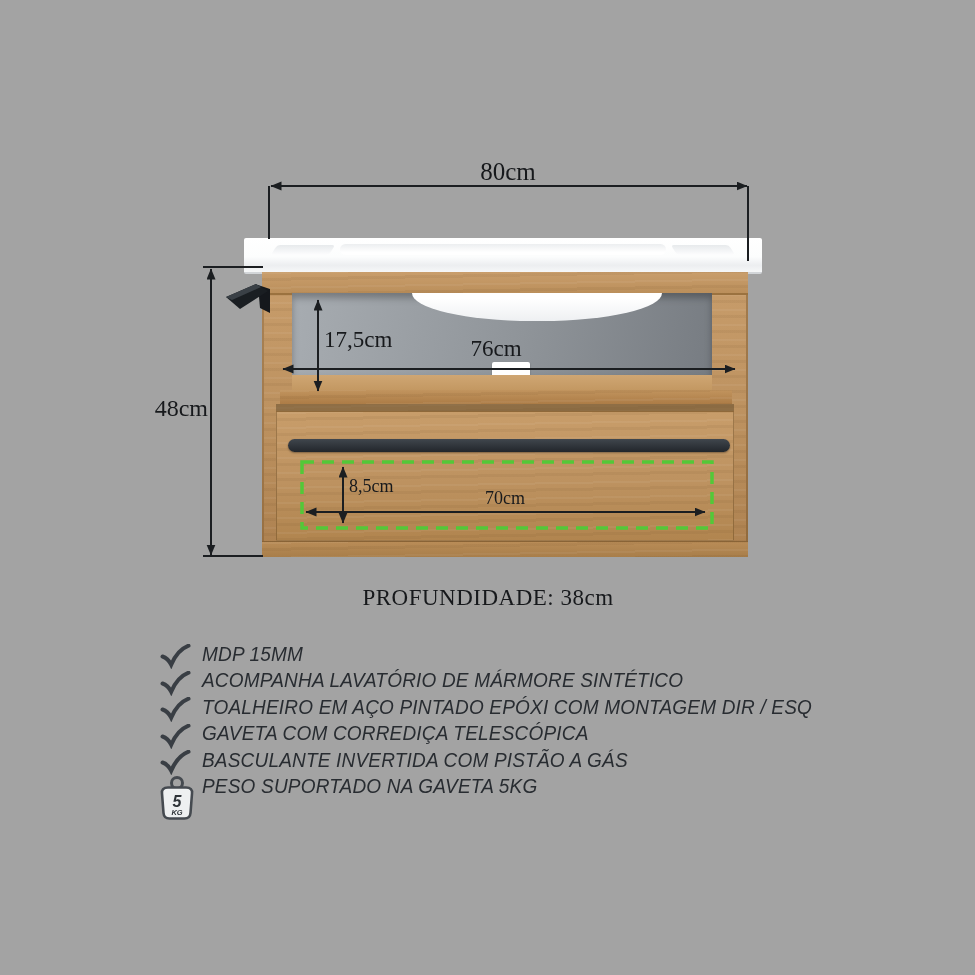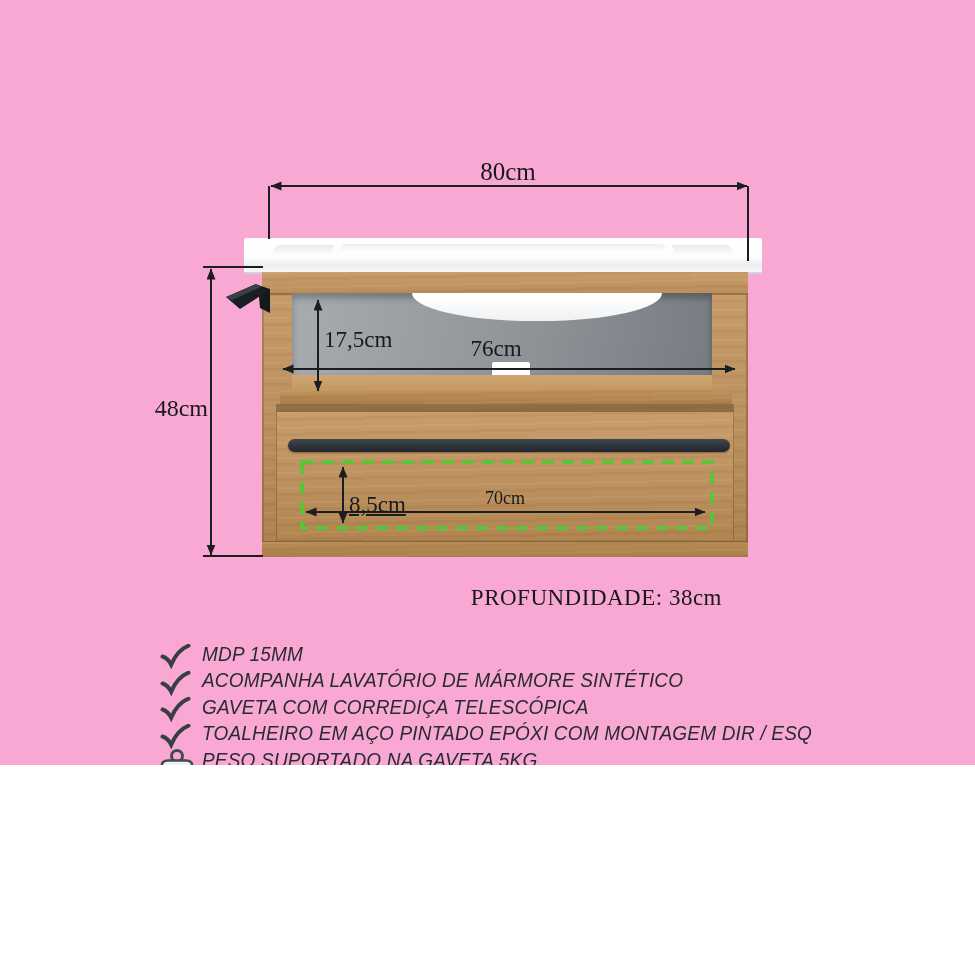--- a/index.html
+++ b/index.html
@@ -1,16 +1,16 @@
 <!DOCTYPE html>
 <html><head>
 <meta charset="utf-8">
 <style>
   html,body{margin:0;padding:0;background:#ffffff;}
-  #canvas{position:relative;width:975px;height:765px;background:#f9a8d4;overflow:hidden;
+  #canvas{position:relative;width:975px;height:975px;background:#a3a3a3;overflow:hidden;
           font-family:"Liberation Sans",sans-serif;}
 
   
   .abs{position:absolute;}
   #countertop{left:244px;top:238px;width:518px;height:34px;border-radius:2px;
     background:linear-gradient(180deg,#ffffff 0%,#fcfdfd 55%,#eceef0 80%,#f6f7f8 100%);
     border-bottom:2px solid #d2d5d8;}
   .ct-groove{position:absolute;left:96px;right:96px;top:6px;height:11px;border-radius:6px;
     background:linear-gradient(180deg,#eceef0,#ffffff 75%);}
   .ct-tray{position:absolute;top:7px;width:58px;height:10px;border-radius:3px;
@@ -51,23 +51,23 @@
   
   #dims{left:0;top:0;width:975px;height:975px;pointer-events:none;}
 
   
   .dim-label{position:absolute;font-family:"Liberation Serif",serif;color:#17191c;
     white-space:nowrap;}
   #lbl-width {left:448px;top:158px;width:120px;text-align:center;font-size:25px;}
   #lbl-height{left:124px;top:395px;width:84px;text-align:right;font-size:24px;}
   #lbl-shelf {left:324px;top:327px;font-size:23px;}
   #lbl-inner {left:436px;top:336px;width:120px;text-align:center;font-size:23px;}
-  #lbl-drw-h {left:349px;top:492px;font-size:23px;text-decoration:underline;}
+  #lbl-drw-h {left:349px;top:476px;font-size:18px;}
   #lbl-drw-w {left:445px;top:488px;width:120px;text-align:center;font-size:18px;}
-  #lbl-depth {left:222px;top:585px;width:500px;text-align:right;font-size:23px;letter-spacing:.5px;}
+  #lbl-depth {left:238px;top:585px;width:500px;text-align:center;font-size:23px;letter-spacing:.5px;}
 
   
   #features{left:158px;top:641px;width:700px;font-style:italic;}
   .feat-row{display:flex;align-items:center;height:26.5px;}
   .feat-icon{position:relative;width:44px;height:26px;flex:none;}
   .ic-check{position:absolute;left:2px;top:3px;width:31px;height:25px;}
   .ic-weight{position:absolute;left:0;top:0;width:38px;height:47px;z-index:2;}
   .feat-label{font-size:20px;color:#282c31;white-space:nowrap;letter-spacing:.2px;
     transform:scaleX(.95);transform-origin:left center;}
 </style>
@@ -157,34 +157,43 @@
       <span class="feat-label">ACOMPANHA LAVATÓRIO DE MÁRMORE SINTÉTICO</span>
     </div>
 
     <div class="feat-row">
       <span class="feat-icon">
         <svg class="ic-check" viewBox="0 0 32 26" xmlns="http://www.w3.org/2000/svg">
           <path d="M2.5,13 C6,14 9.5,17.5 11.5,21.5 C16,11 22.5,4.5 29.5,1.8" fill="none" stroke="#393e44" stroke-width="4.2" stroke-linecap="round"></path>
         </svg>
 
       </span>
+      <span class="feat-label">TOALHEIRO EM AÇO PINTADO EPÓXI COM MONTAGEM DIR / ESQ</span>
+    </div>
+
+    <div class="feat-row">
+      <span class="feat-icon">
+        <svg class="ic-check" viewBox="0 0 32 26" xmlns="http://www.w3.org/2000/svg">
+          <path d="M2.5,13 C6,14 9.5,17.5 11.5,21.5 C16,11 22.5,4.5 29.5,1.8" fill="none" stroke="#393e44" stroke-width="4.2" stroke-linecap="round"></path>
+        </svg>
+
+      </span>
       <span class="feat-label">GAVETA COM CORREDIÇA TELESCÓPICA</span>
     </div>
 
-    <div class="feat-row">
-      <span class="feat-icon">
-        <svg class="ic-check" viewBox="0 0 32 26" xmlns="http://www.w3.org/2000/svg">
-          <path d="M2.5,13 C6,14 9.5,17.5 11.5,21.5 C16,11 22.5,4.5 29.5,1.8" fill="none" stroke="#393e44" stroke-width="4.2" stroke-linecap="round"></path>
-        </svg>
-
-      </span>
-      <span class="feat-label">TOALHEIRO EM AÇO PINTADO EPÓXI COM MONTAGEM DIR / ESQ</span>
-    </div>
-
-
+
+    <div class="feat-row">
+      <span class="feat-icon">
+        <svg class="ic-check" viewBox="0 0 32 26" xmlns="http://www.w3.org/2000/svg">
+          <path d="M2.5,13 C6,14 9.5,17.5 11.5,21.5 C16,11 22.5,4.5 29.5,1.8" fill="none" stroke="#393e44" stroke-width="4.2" stroke-linecap="round"></path>
+        </svg>
+
+      </span>
+      <span class="feat-label">BASCULANTE INVERTIDA COM PISTÃO A GÁS</span>
+    </div>
 
     <div class="feat-row">
       <span class="feat-icon">
 
         <svg class="ic-weight" viewBox="0 0 38 47" xmlns="http://www.w3.org/2000/svg">
           <circle cx="19" cy="9" r="5.5" fill="none" stroke="#454a50" stroke-width="3"></circle>
           <path d="M10,13.5 L28,13.5 C32.5,13.5 34.6,16 34,19.5 L32.5,39
                    C32.2,42.6 30,44.5 26.5,44.5 L11.5,44.5 C8,44.5 5.8,42.6 5.5,39
                    L4,19.5 C3.4,16 5.5,13.5 10,13.5 Z" fill="#eef0f1" stroke="#454a50" stroke-width="2.6" stroke-linejoin="round"></path>
           <text x="19" y="33" text-anchor="middle" font-family="Liberation Sans, sans-serif" font-size="16" font-weight="bold" fill="#2e3338">5</text>

